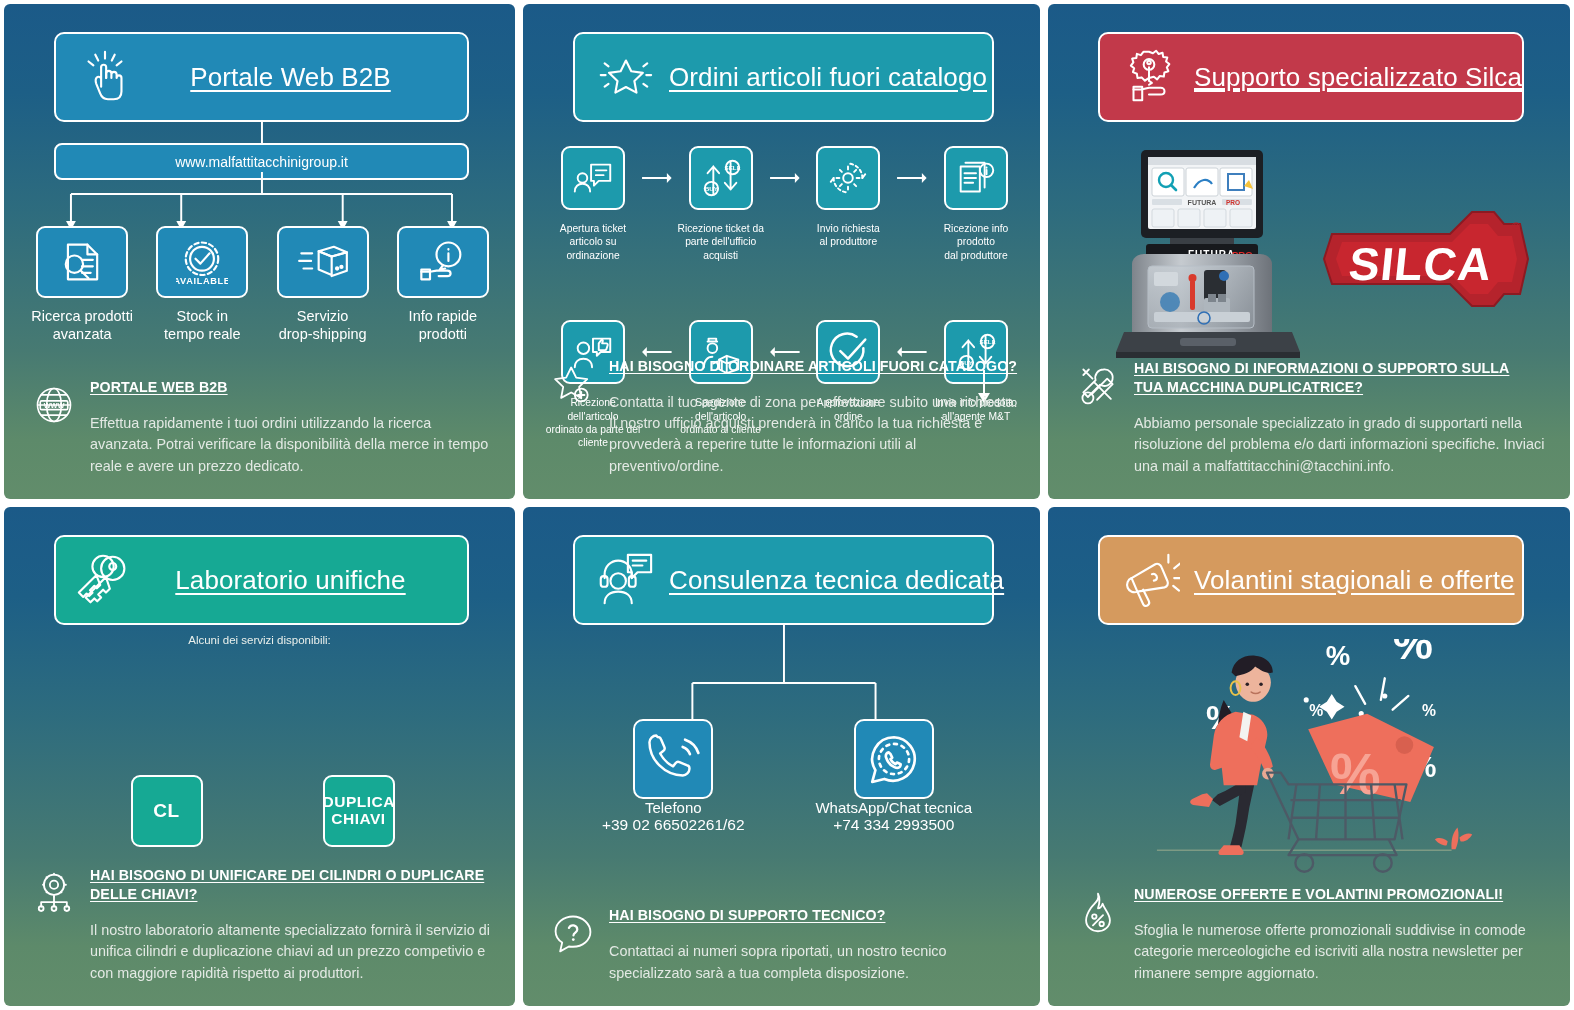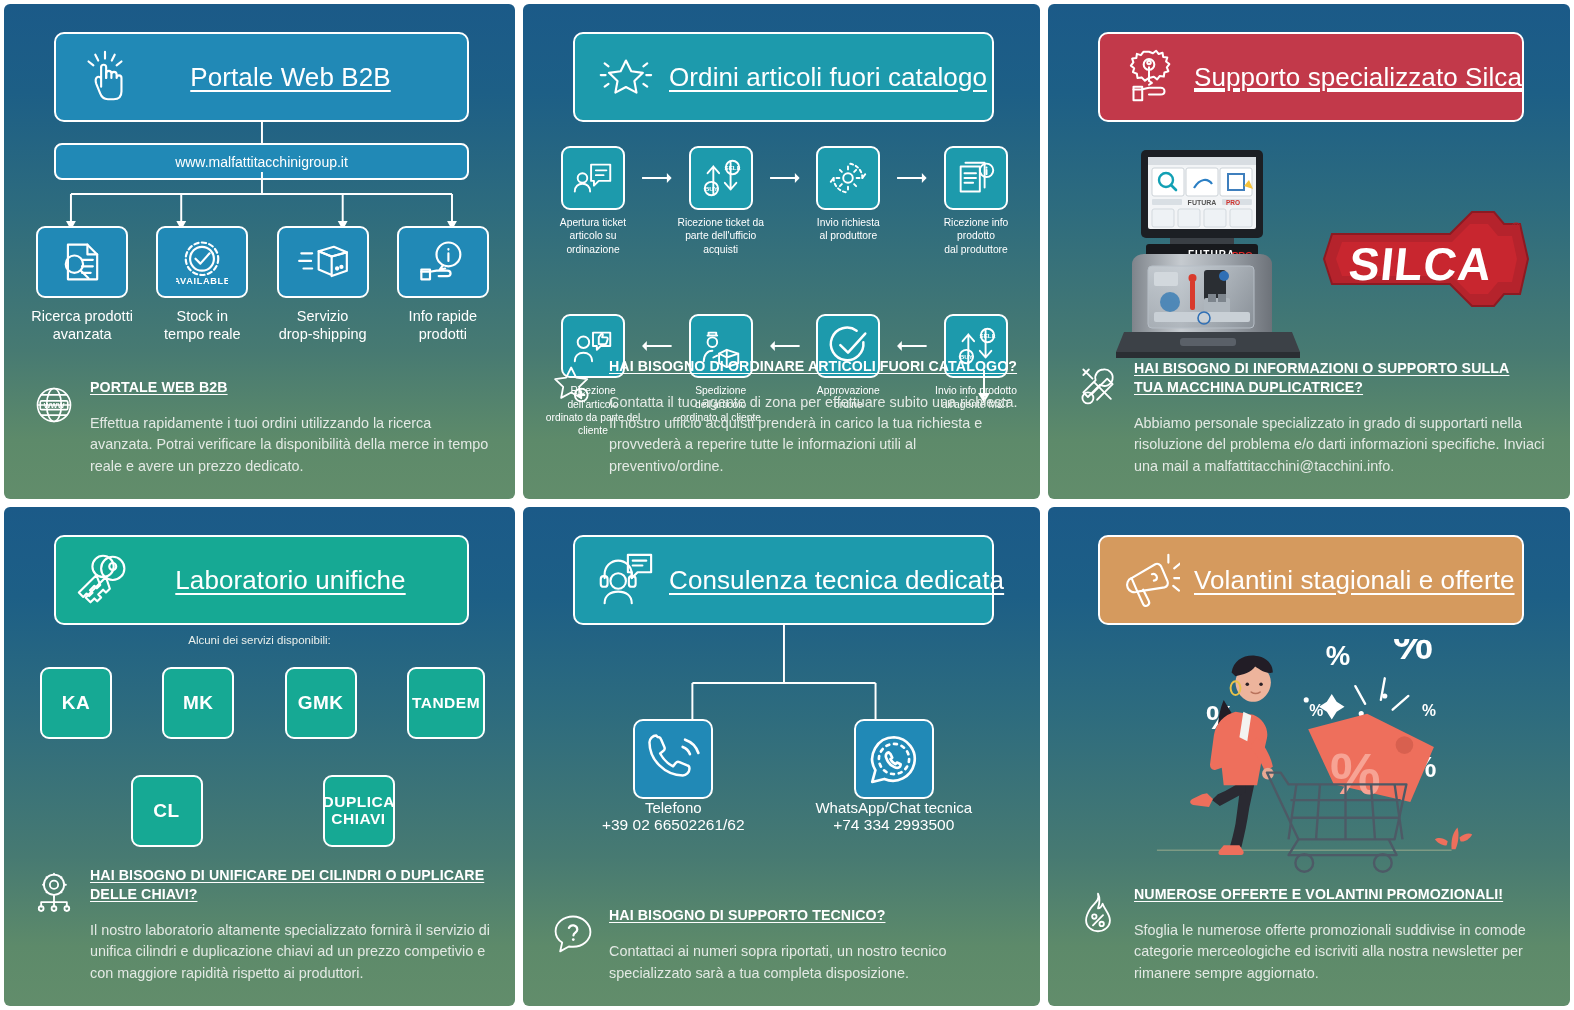--- a/index.html
+++ b/index.html
@@ -109,21 +109,21 @@
   .flow-row { display: flex; align-items: flex-start; }
   .flow-step { width: 96px; text-align: center; }
   .flow-box {
     width: 64px; height: 64px; margin: 0 auto;
     background: #1d9aac;
     border: 2px solid #ffffff;
     border-radius: 9px;
     display: flex; align-items: center; justify-content: center;
   }
   .flow-box svg { width: 46px; height: 46px; }
-  .flow-label { margin-top: 6px; font-size: 10.3px; line-height: 1.3; }
+  .flow-label { margin-top: 12px; font-size: 10.3px; line-height: 1.3; }
   .flow-arrow { flex: 1; height: 64px; display: flex; align-items: center; justify-content: center; }
   .flow-arrow svg { width: 100%; height: 14px; }
   .vdown { position: absolute; right: 30px; top: 224px; width: 20px; height: 34px; }
   
   .machine-wrap {
     position: absolute; left: 60px; top: 140px; width: 200px; height: 230px;
   }
   .silca-wrap {
     position: absolute; right: 40px; top: 190px; width: 210px; height: 130px;
   }
@@ -589,26 +589,20 @@
           <path d="M33 29L12 50l5 5 4-4 3 3 4-4-3-3 5-5 3 3 4-4z"></path>
           <circle cx="30" cy="18" r="11"></circle>
           <path d="M23 27L5 45l4.5 4.5 3.5-3.5 2.6 2.6 3.5-3.5-2.6-2.6 4.5-4.5 2.6 2.6 3.5-3.5z"></path>
         </svg>
       </span>
       <span class="hdr-title">Laboratorio unifiche</span>
     </div>
 
     <div class="sub-note">Alcuni dei servizi disponibili:</div>
 
-    <div class="chips-row r1">
-      <div class="chip">KA</div>
-      <div class="chip">MK</div>
-      <div class="chip">GMK</div>
-      <div class="chip wide small">TANDEM</div>
-    </div>
     <div class="chips-row r2">
       <div class="chip">CL</div>
       <div class="chip small">DUPLICA CHIAVI</div>
     </div>
 
     <div class="note">
       <span class="note-icon">
         <svg viewBox="0 0 48 48" fill="none" stroke="#fff" stroke-width="2" stroke-linecap="round" stroke-linejoin="round">
           <circle cx="24" cy="15" r="11"></circle>
             <circle cx="24" cy="15" r="4.5"></circle>

